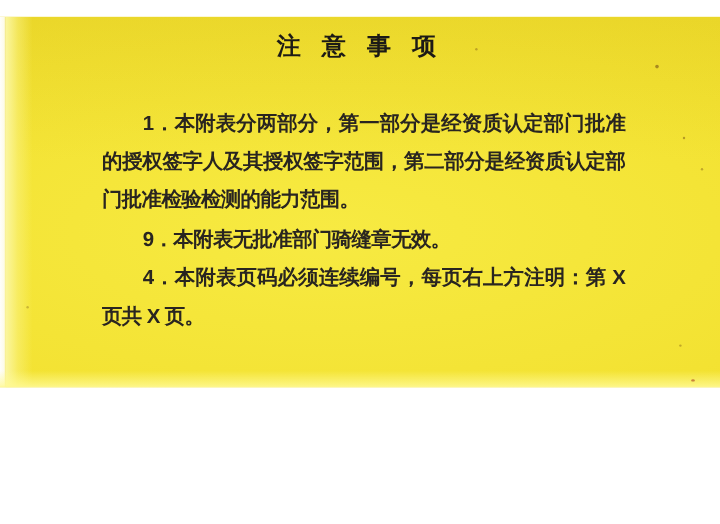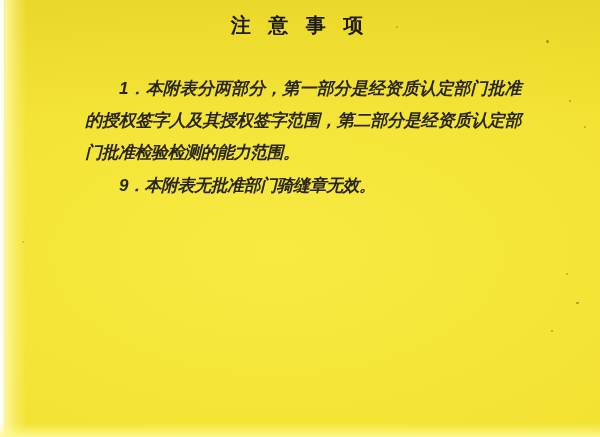--- a/index.html
+++ b/index.html
@@ -4,24 +4,25 @@
 <style>
   html, body {
     margin: 0;
     padding: 0;
     background: #ffffff;
     font-family: "Liberation Sans", sans-serif;
   }
   .page {
     position: relative;
     width: 600px;
-    height: 437px;
+    height: 309px;
     overflow: hidden;
     background:
       radial-gradient(130% 95% at 46% 58%, #f7ea42 0%, #f3e232 55%, #f0dd2b 85%, #eed928 100%);
+    margin-top: 14px;
   }
   
   .top-cast {
     position: absolute;
     left: 0; top: 0;
     width: 100%; height: 120px;
     background: linear-gradient(180deg, rgba(190,160,10,0.14) 0%, rgba(190,160,10,0.0) 100%);
     pointer-events: none;
   }
   
@@ -61,21 +62,20 @@
   .content {
     position: absolute;
     left: 85px; top: 73px;
     width: 436px;
     color: #292520;
     font-size: 17px;
     font-weight: 600;
     line-height: 32.2px;
     letter-spacing: -0.5px;
     text-align: justify;
-    font-style: italic;
   }
   .content p {
     margin: 0;
     padding: 0;
     text-indent: 2em;
   }
   
   .speckle {
     position: absolute;
     border-radius: 50%;
@@ -107,15 +107,16 @@
   <div class="speckle sp5"></div>
   <div class="speckle sp6"></div>
   <div class="speckle sp7"></div>
   <div class="speckle sp8"></div>
 
   <h1 class="title">注 意 事 项</h1>
 
   <div class="content">
     <p>1．本附表分两部分，第一部分是经资质认定部门批准的授权签字人及其授权签字范围，第二部分是经资质认定部门批准检验检测的能力范围。</p>
     <p>9．本附表无批准部门骑缝章无效。</p>
+    <p>4．本附表页码必须连续编号，每页右上方注明：第 X 页共 X 页。</p>
   </div>
 
 </div>
 
 </body></html>

